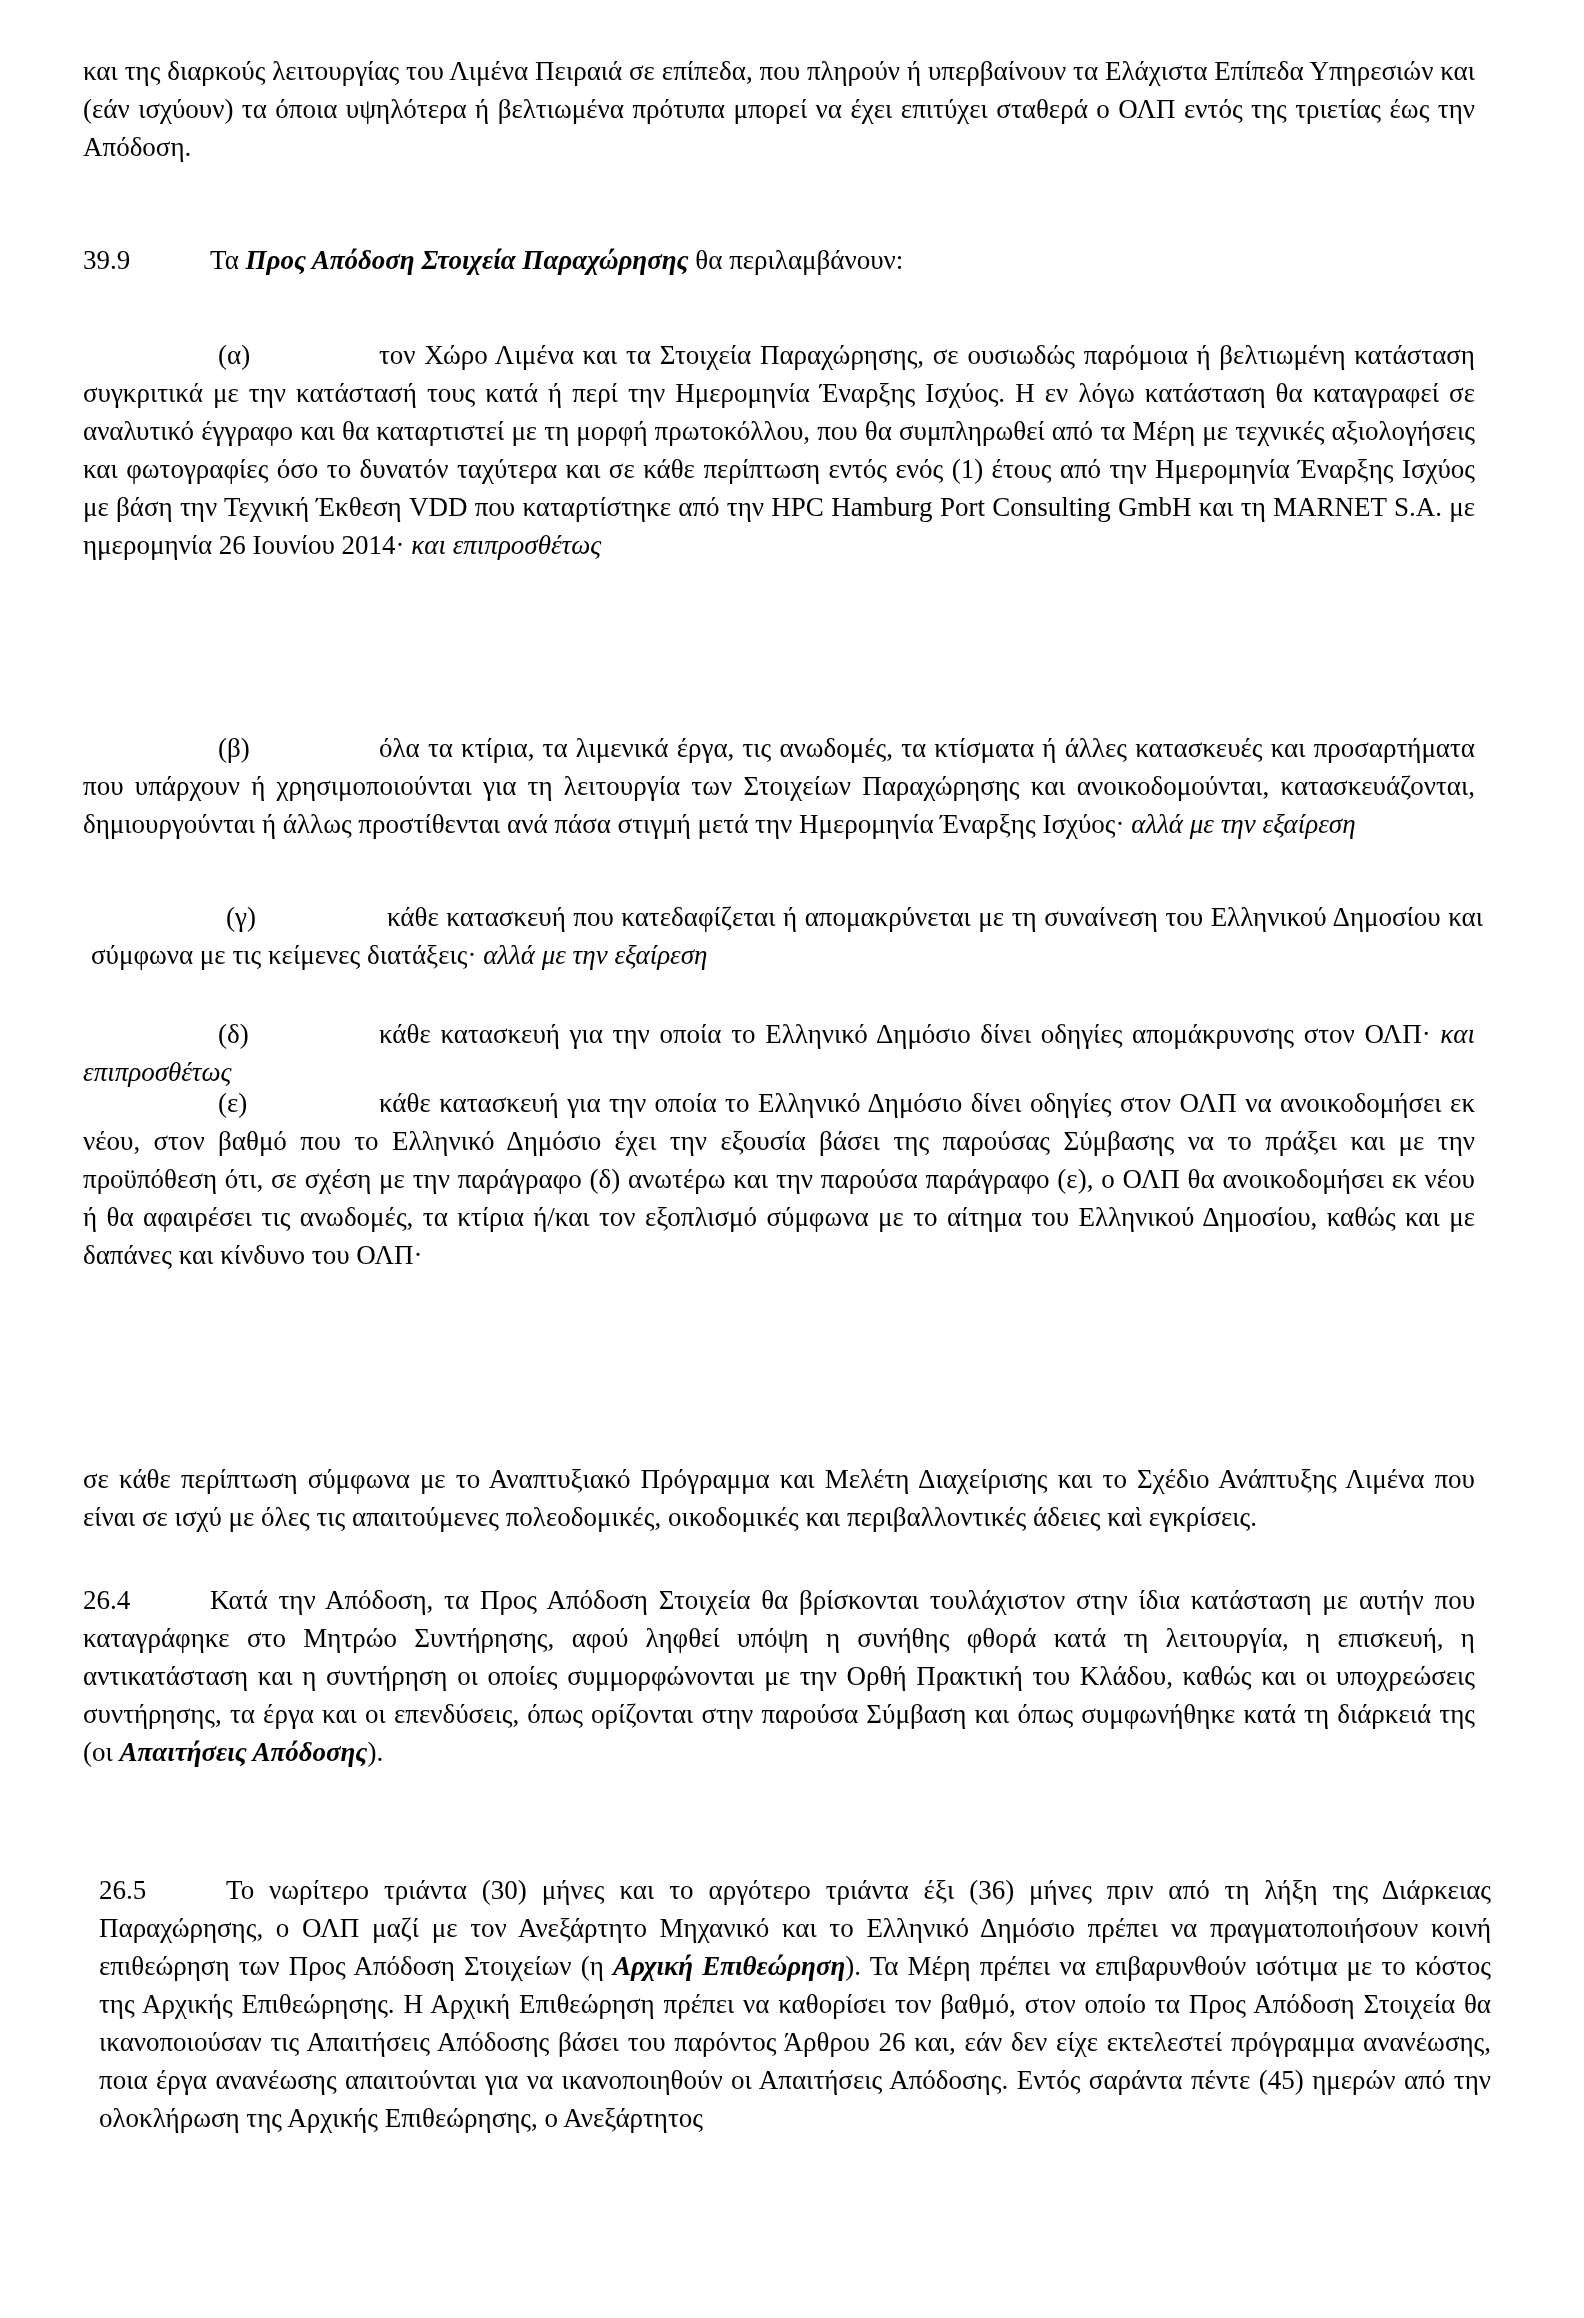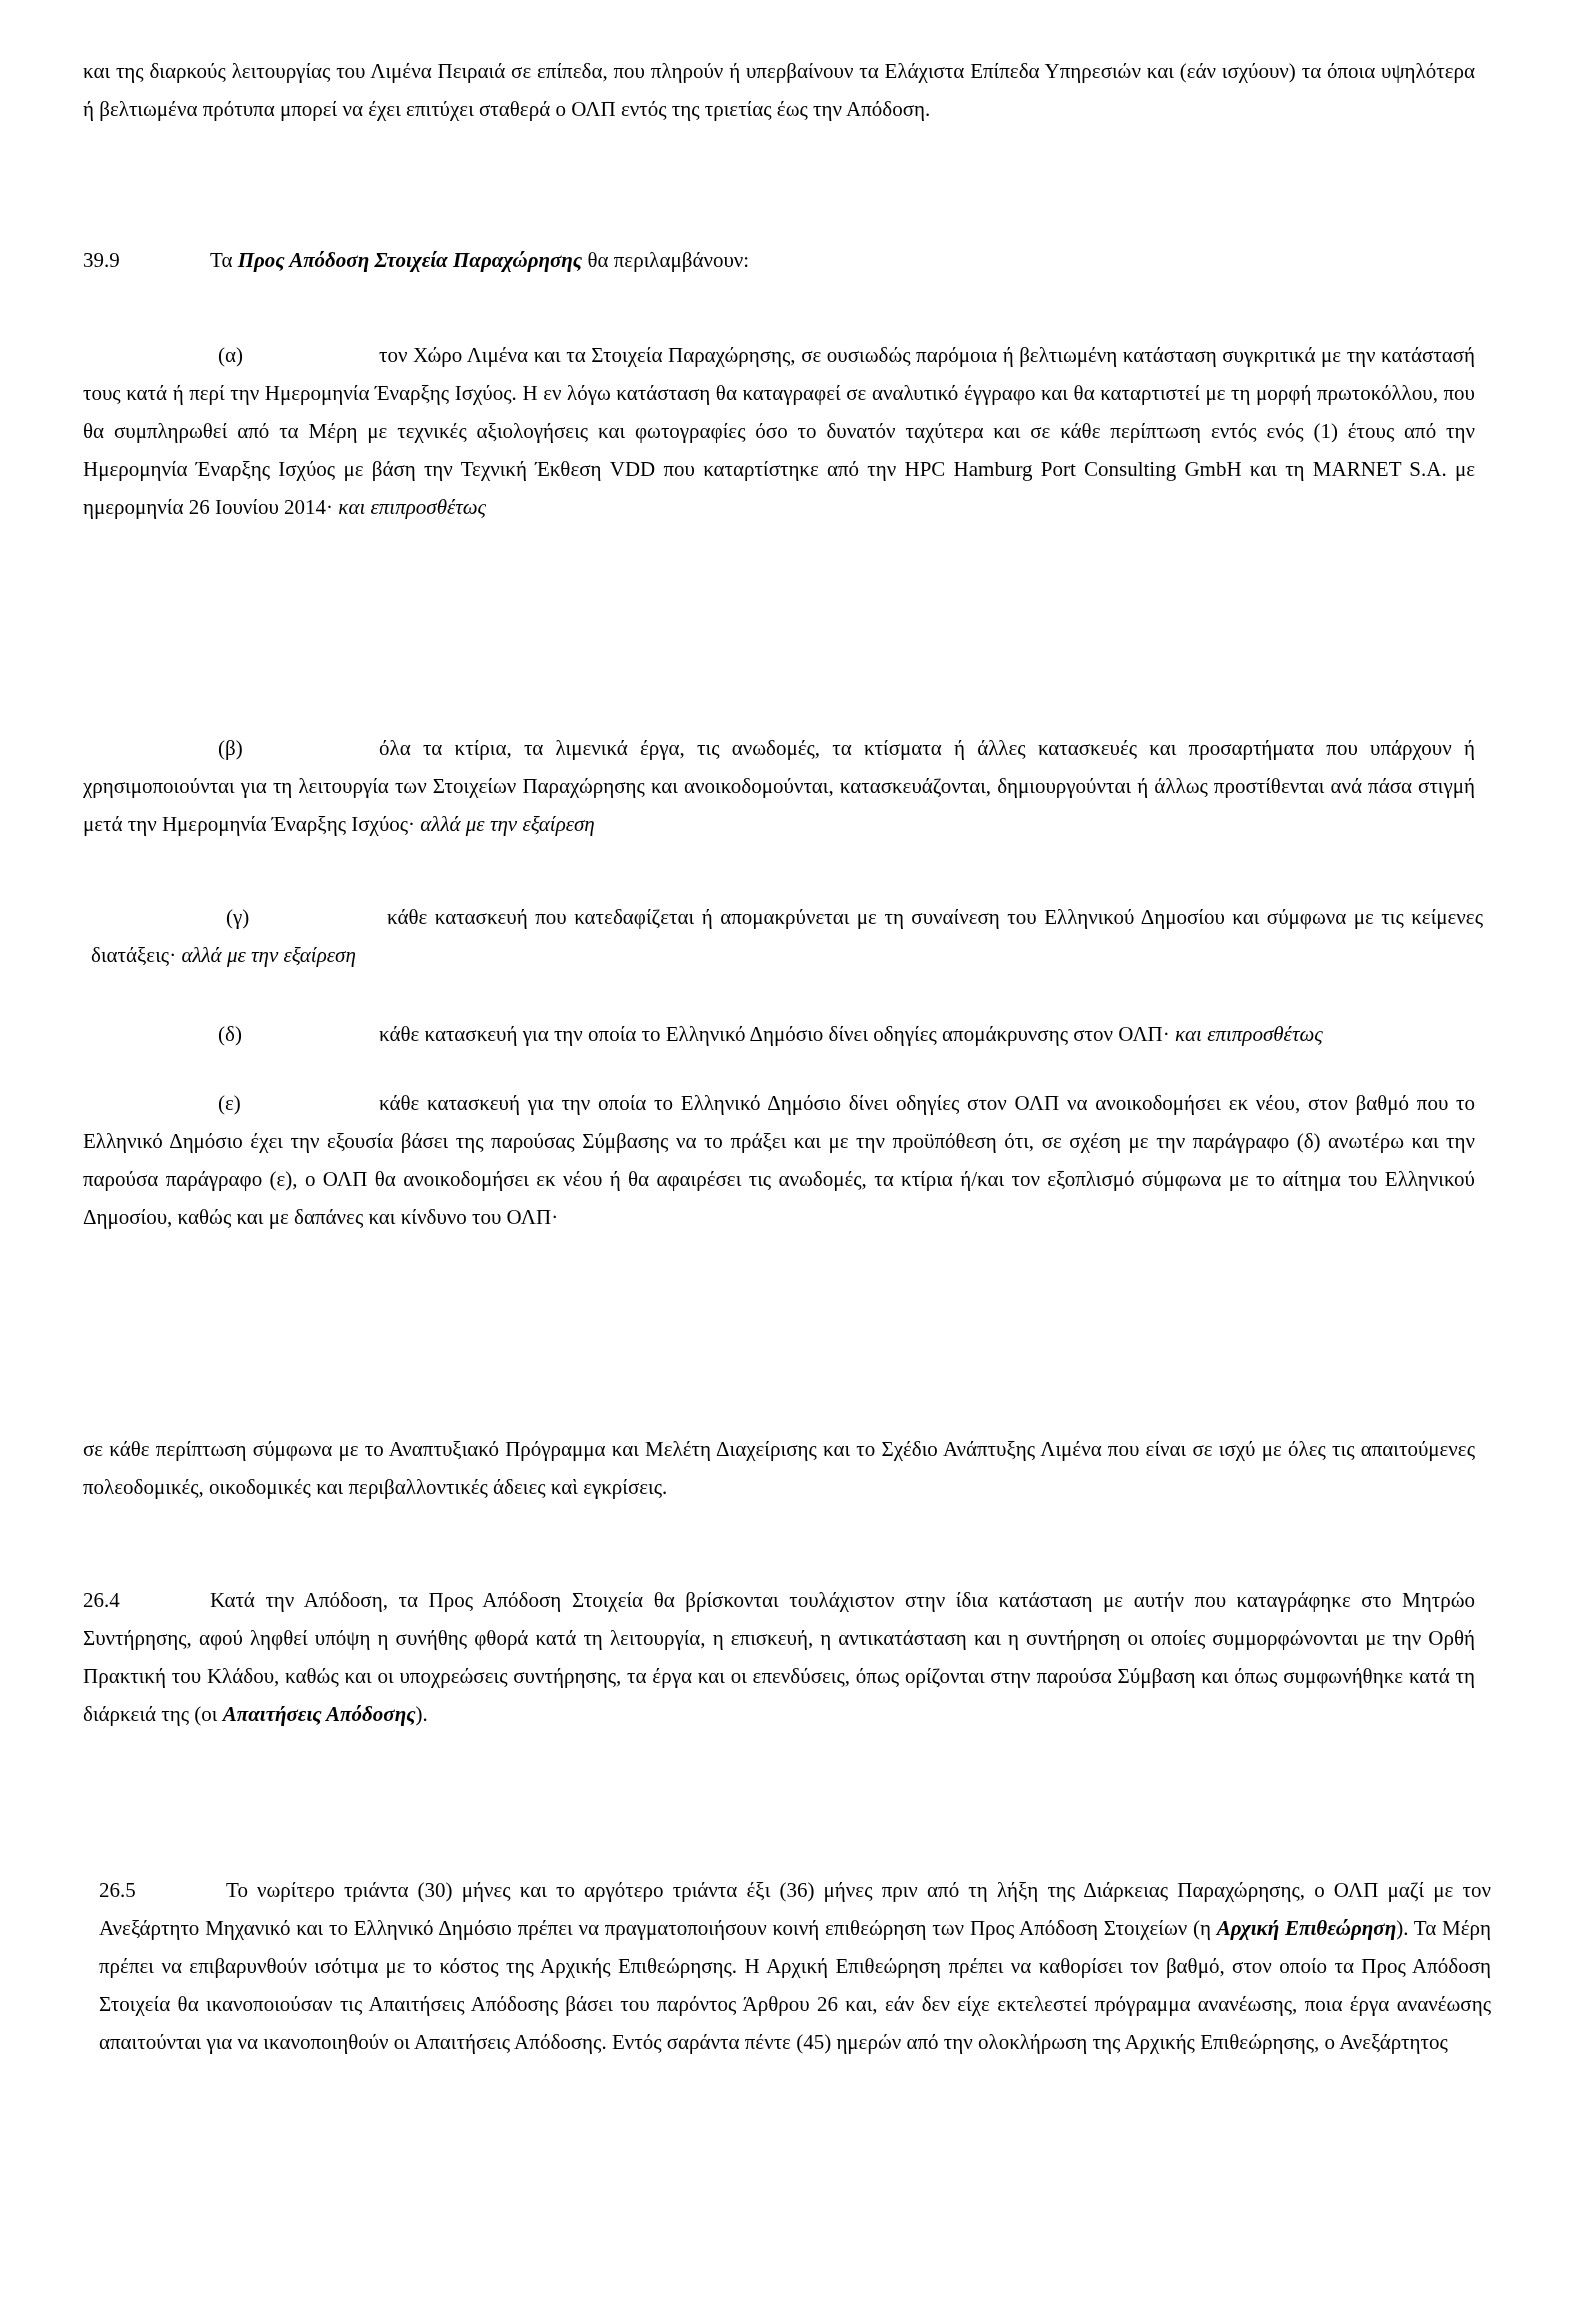--- a/index.html
+++ b/index.html
@@ -1,21 +1,21 @@
 <!DOCTYPE html>
 <html style="font-size:13.5px"><head>
 <meta charset="utf-8">
 <style>
   html, body { margin: 0; padding: 0; background: #ffffff; }
   body { width: 1584px; height: 2319px; position: relative; overflow: hidden; }
   .page {
     position: absolute; left: 0; top: 0; width: 1584px; height: 2319px;
     background: #ffffff; color: #000000;
     font-family: "Liberation Serif", "DejaVu Serif", serif;
-    font-size: 21px; line-height: 38px;
+    font-size: 27px; line-height: 38px;
   }
   .block { position: absolute; left: 83px; width: 1392px; text-align: justify; }
   .block.last-left { text-align: justify; text-align-last: left; }
   .num { display: inline-block; width: 127px; }
   .sub-label { display: inline-block; width: 161px; }
   .subind { display: inline-block; width: 135px; }
   em { font-style: italic; }
   .bi { font-style: italic; font-weight: bold; }
 </style>
 </head>
@@ -44,21 +44,21 @@
   </p>
 
   <p class="block last-left" style="top:1015px; margin:0;">
     <span class="subind"></span><span class="sub-label">(δ)</span><span>κάθε κατασκευή για την οποία το Ελληνικό Δημόσιο δίνει οδηγίες απομάκρυνσης στον ΟΛΠ·</span><em> και επιπροσθέτως</em>
   </p>
 
   <p class="block last-left" style="top:1084px; margin:0;">
     <span class="subind"></span><span class="sub-label">(ε)</span><span>κάθε κατασκευή για την οποία το Ελληνικό Δημόσιο δίνει οδηγίες στον ΟΛΠ να ανοικοδομήσει εκ νέου, στον βαθμό που το Ελληνικό Δημόσιο έχει την εξουσία βάσει της παρούσας Σύμβασης να το πράξει και με την προϋπόθεση ότι, σε σχέση με την παράγραφο (δ) ανωτέρω και την παρούσα παράγραφο (ε), ο ΟΛΠ θα ανοικοδομήσει εκ νέου ή θα αφαιρέσει τις ανωδομές, τα κτίρια ή/και τον εξοπλισμό σύμφωνα με το αίτημα του Ελληνικού Δημοσίου, καθώς και με δαπάνες και κίνδυνο του ΟΛΠ·</span>
   </p>
 
-  <p class="block last-left" style="top:1430px; margin:0;">
+  <p class="block last-left" style="top:1460px; margin:0;">
     <span>σε κάθε περίπτωση σύμφωνα με το Αναπτυξιακό Πρόγραμμα και Μελέτη Διαχείρισης και το Σχέδιο Ανάπτυξης Λιμένα που είναι σε ισχύ με όλες τις απαιτούμενες πολεοδομικές, οικοδομικές και περιβαλλοντικές άδειες καὶ εγκρίσεις.</span>
   </p>
 
   <p class="block last-left" style="top:1581px; margin:0;">
     <span class="num">26.4</span><span>Κατά την Απόδοση, τα Προς Απόδοση Στοιχεία θα βρίσκονται τουλάχιστον στην ίδια κατάσταση με αυτήν που καταγράφηκε στο Μητρώο Συντήρησης, αφού ληφθεί υπόψη η συνήθης φθορά κατά τη λειτουργία, η επισκευή, η αντικατάσταση και η συντήρηση οι οποίες συμμορφώνονται με την Ορθή Πρακτική του Κλάδου, καθώς και οι υποχρεώσεις συντήρησης, τα έργα και οι επενδύσεις, όπως ορίζονται στην παρούσα Σύμβαση και όπως συμφωνήθηκε κατά τη διάρκειά της (οι </span><span class="bi">Απαιτήσεις Απόδοσης</span><span>).</span>
   </p>
 
   <p class="block" style="top:1855px; margin:16px;">
     <span class="num">26.5</span><span>Το νωρίτερο τριάντα (30) μήνες και το αργότερο τριάντα έξι (36) μήνες πριν από τη λήξη της Διάρκειας Παραχώρησης, ο ΟΛΠ μαζί με τον Ανεξάρτητο Μηχανικό και το Ελληνικό Δημόσιο πρέπει να πραγματοποιήσουν κοινή επιθεώρηση των Προς Απόδοση Στοιχείων (η </span><span class="bi">Αρχική Επιθεώρηση</span><span>). Τα Μέρη πρέπει να επιβαρυνθούν ισότιμα με το κόστος της Αρχικής Επιθεώρησης. Η Αρχική Επιθεώρηση πρέπει να καθορίσει τον βαθμό, στον οποίο τα Προς Απόδοση Στοιχεία θα ικανοποιούσαν τις Απαιτήσεις Απόδοσης βάσει του παρόντος Άρθρου 26 και, εάν δεν είχε εκτελεστεί πρόγραμμα ανανέωσης, ποια έργα ανανέωσης απαιτούνται για να ικανοποιηθούν οι Απαιτήσεις Απόδοσης. Εντός σαράντα πέντε (45) ημερών από την ολοκλήρωση της Αρχικής Επιθεώρησης, ο Ανεξάρτητος</span>
   </p>

